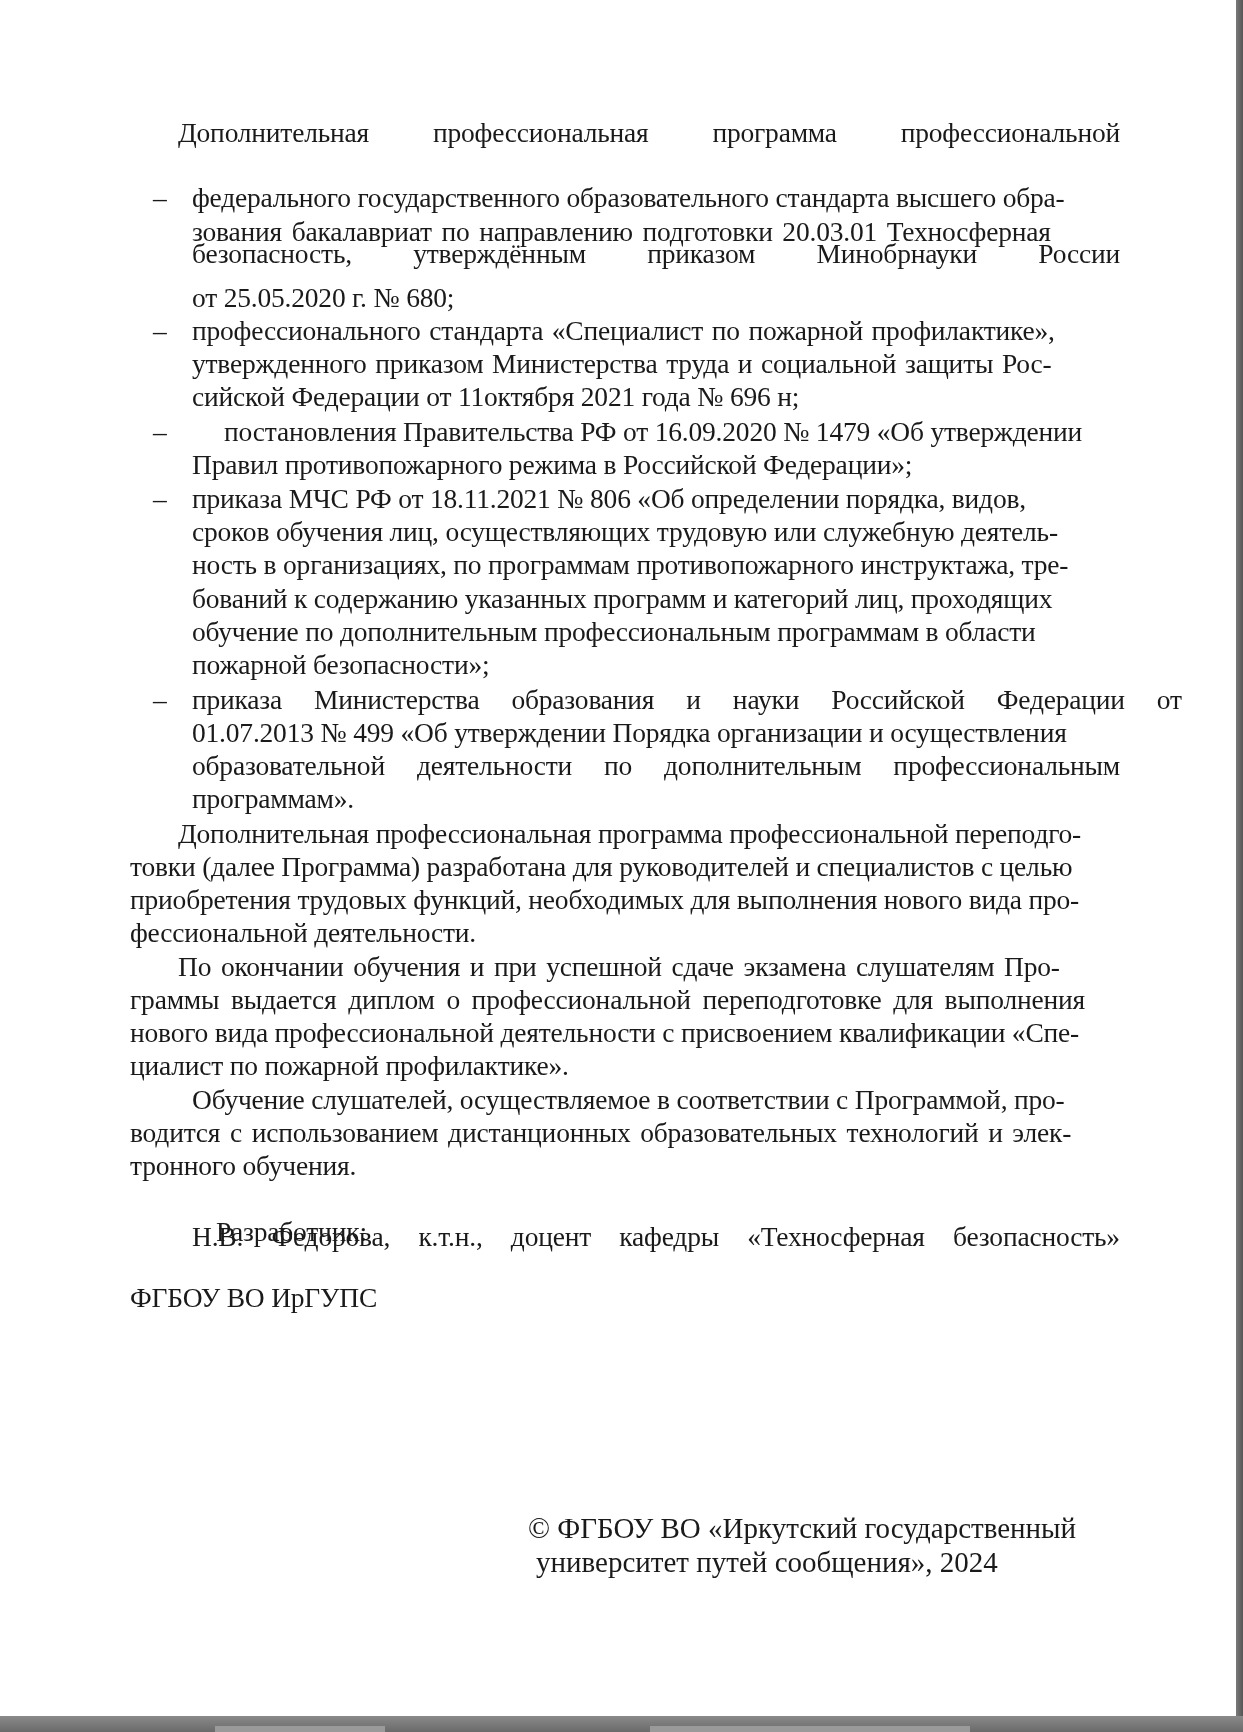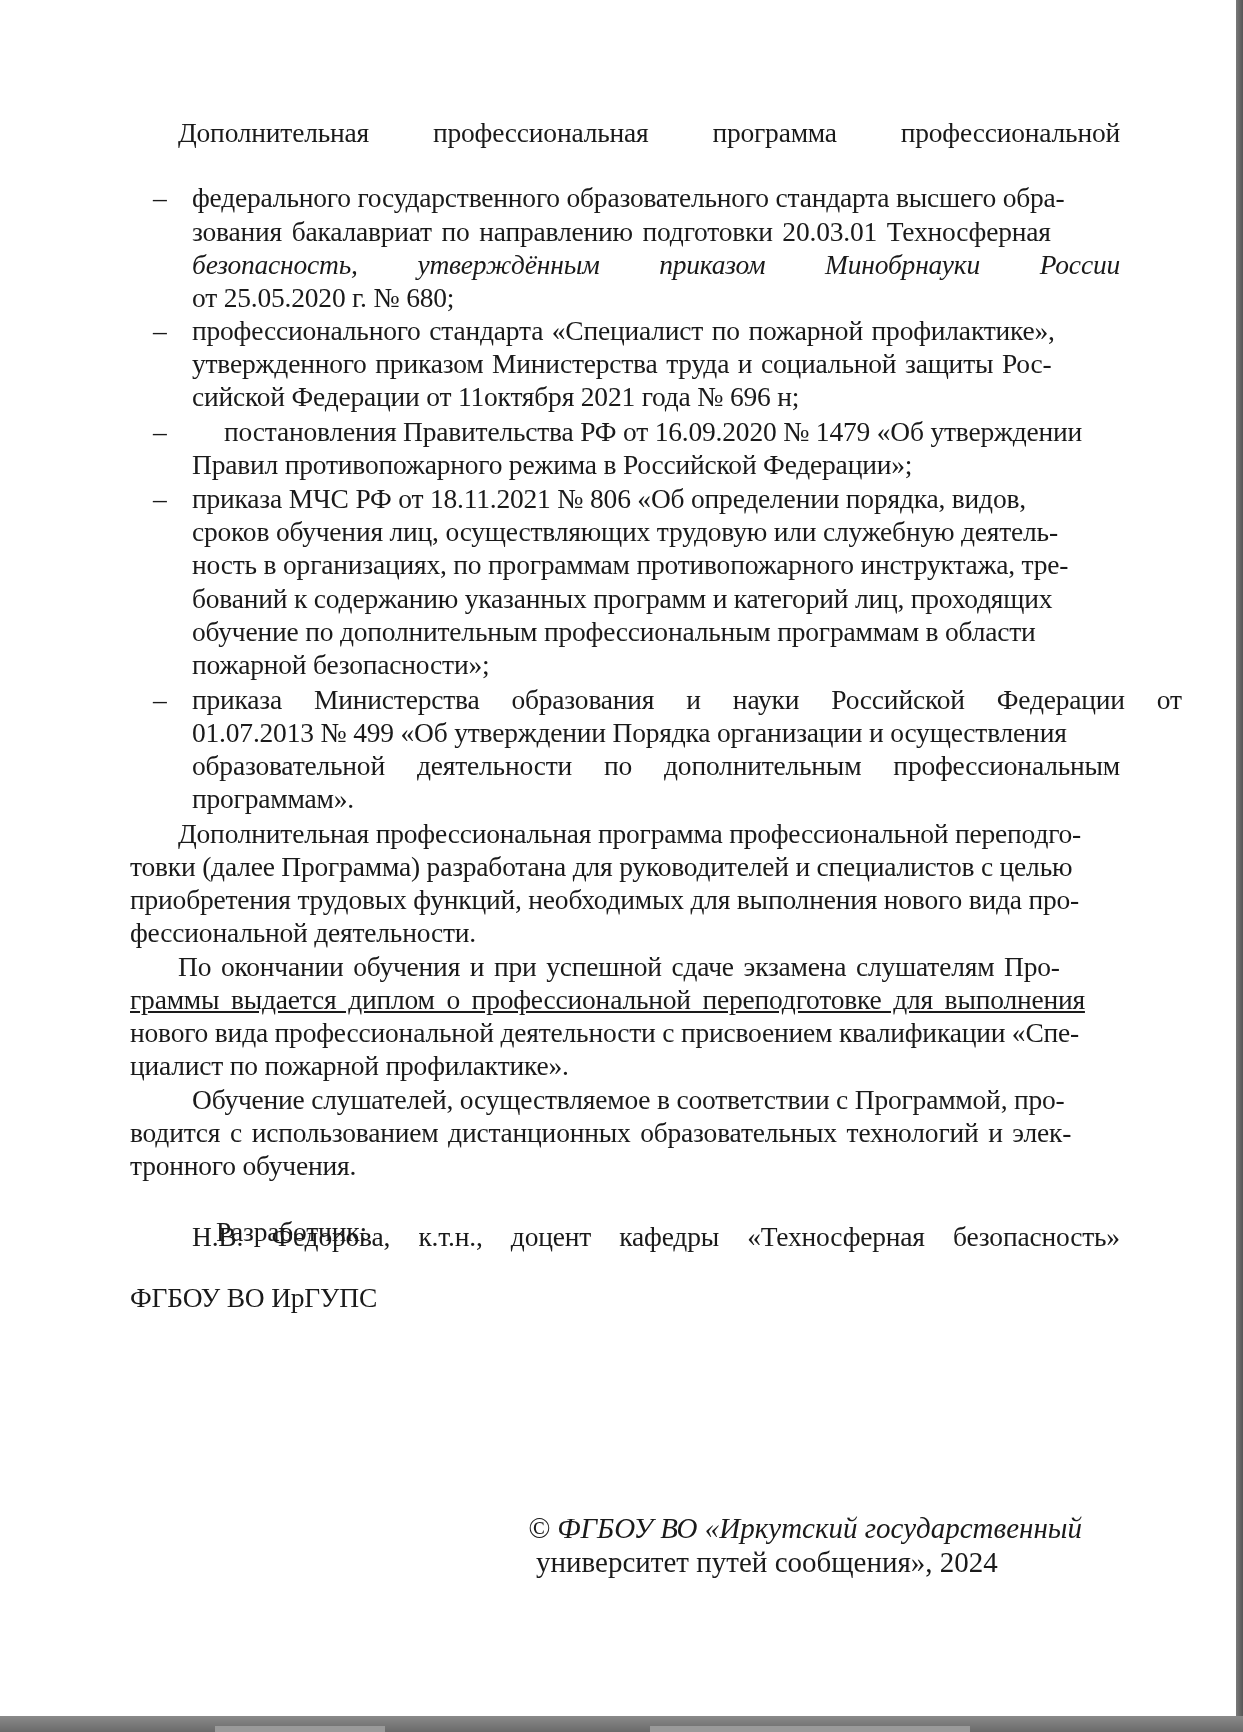--- a/index.html
+++ b/index.html
@@ -44,21 +44,21 @@
   <div class="line just" style="left:178px; top:117px; width:942px;">
     <span>Дополнительная</span>
     <span>профессиональная</span>
     <span>программа</span>
     <span>профессиональной</span>
   </div>
 
   <div class="dash" style="left:153px; top:182px;">–</div>
   <div class="line" style="left:192px; top:182px;">федерального государственного образовательного стандарта высшего обра-</div>
   <div class="line" style="left:192px; top:216px; word-spacing:3px;">зования бакалавриат по направлению подготовки 20.03.01 Техносферная</div>
-  <div class="line just" style="left:192px; top:249px; width:928px;font-style:italic;">
+  <div class="line just" style="left:192px; top:238px; width:928px;">
     <span>безопасность,</span>
     <span>утверждённым</span>
     <span>приказом</span>
     <span>Минобрнауки</span>
     <span>России</span>
   </div>
   <div class="line" style="left:192px; top:282px;">от 25.05.2020 г. № 680;</div>
 
   <div class="dash" style="left:153px; top:315px;">–</div>
   <div class="line" style="left:192px; top:315px; word-spacing:2px;">профессионального стандарта «Специалист по пожарной профилактике»,</div>
@@ -97,42 +97,42 @@
     <span>профессиональным</span>
   </div>
   <div class="line" style="left:192px; top:783px;">программам».</div>
 
   <div class="line" style="left:178px; top:818px;">Дополнительная профессиональная программа профессиональной переподго-</div>
   <div class="line" style="left:130px; top:851px;">товки (далее Программа) разработана для руководителей и специалистов с целью</div>
   <div class="line" style="left:130px; top:884px;">приобретения трудовых функций, необходимых для выполнения нового вида про-</div>
   <div class="line" style="left:130px; top:917px;">фессиональной деятельности.</div>
 
   <div class="line" style="left:178px; top:951px; word-spacing:3px;">По окончании обучения и при успешной сдаче экзамена слушателям Про-</div>
-  <div class="line" style="left:130px; top:984px; word-spacing:5px;text-decoration:underline;">граммы выдается диплом о профессиональной переподготовке для выполнения</div>
+  <div class="line" style="left:130px; top:984px; word-spacing:5px;">граммы выдается диплом о профессиональной переподготовке для выполнения</div>
   <div class="line" style="left:130px; top:1017px;">нового вида профессиональной деятельности с присвоением квалификации «Спе-</div>
   <div class="line" style="left:130px; top:1050px;">циалист по пожарной профилактике».</div>
 
   <div class="line" style="left:192px; top:1084px;">Обучение слушателей, осуществляемое в соответствии с Программой, про-</div>
   <div class="line" style="left:130px; top:1117px; word-spacing:3px;">водится с использованием дистанционных образовательных технологий и элек-</div>
   <div class="line" style="left:130px; top:1150px;">тронного обучения.</div>
 
   <div class="line" style="left:192px; top:1216px;margin-left:24px;">Разработчик:</div>
   <div class="line just" style="left:192px; top:1221px; width:928px;">
     <span>Н.В.</span>
     <span>Федорова,</span>
     <span>к.т.н.,</span>
     <span>доцент</span>
     <span>кафедры</span>
     <span>«Техносферная</span>
     <span>безопасность»</span>
   </div>
   <div class="line" style="left:130px; top:1282px;">ФГБОУ ВО ИрГУПС</div>
 
   <div class="copy">
-    <div class="line" style="left:528px; top:1512px;font-style:italic;">© ФГБОУ ВО «Иркутский государственный</div>
+    <div class="line" style="left:528px; top:1512px;">© ФГБОУ ВО «Иркутский государственный</div>
     <div class="line" style="left:536px; top:1546px;">университет путей сообщения», 2024</div>
   </div>
 </div>
 
 <div class="right-edge"></div>
 <div class="bottom-edge">
   <div class="lighter" style="left:215px; width:170px;"></div>
   <div class="lighter" style="left:650px; width:320px;"></div>
 </div>
 

